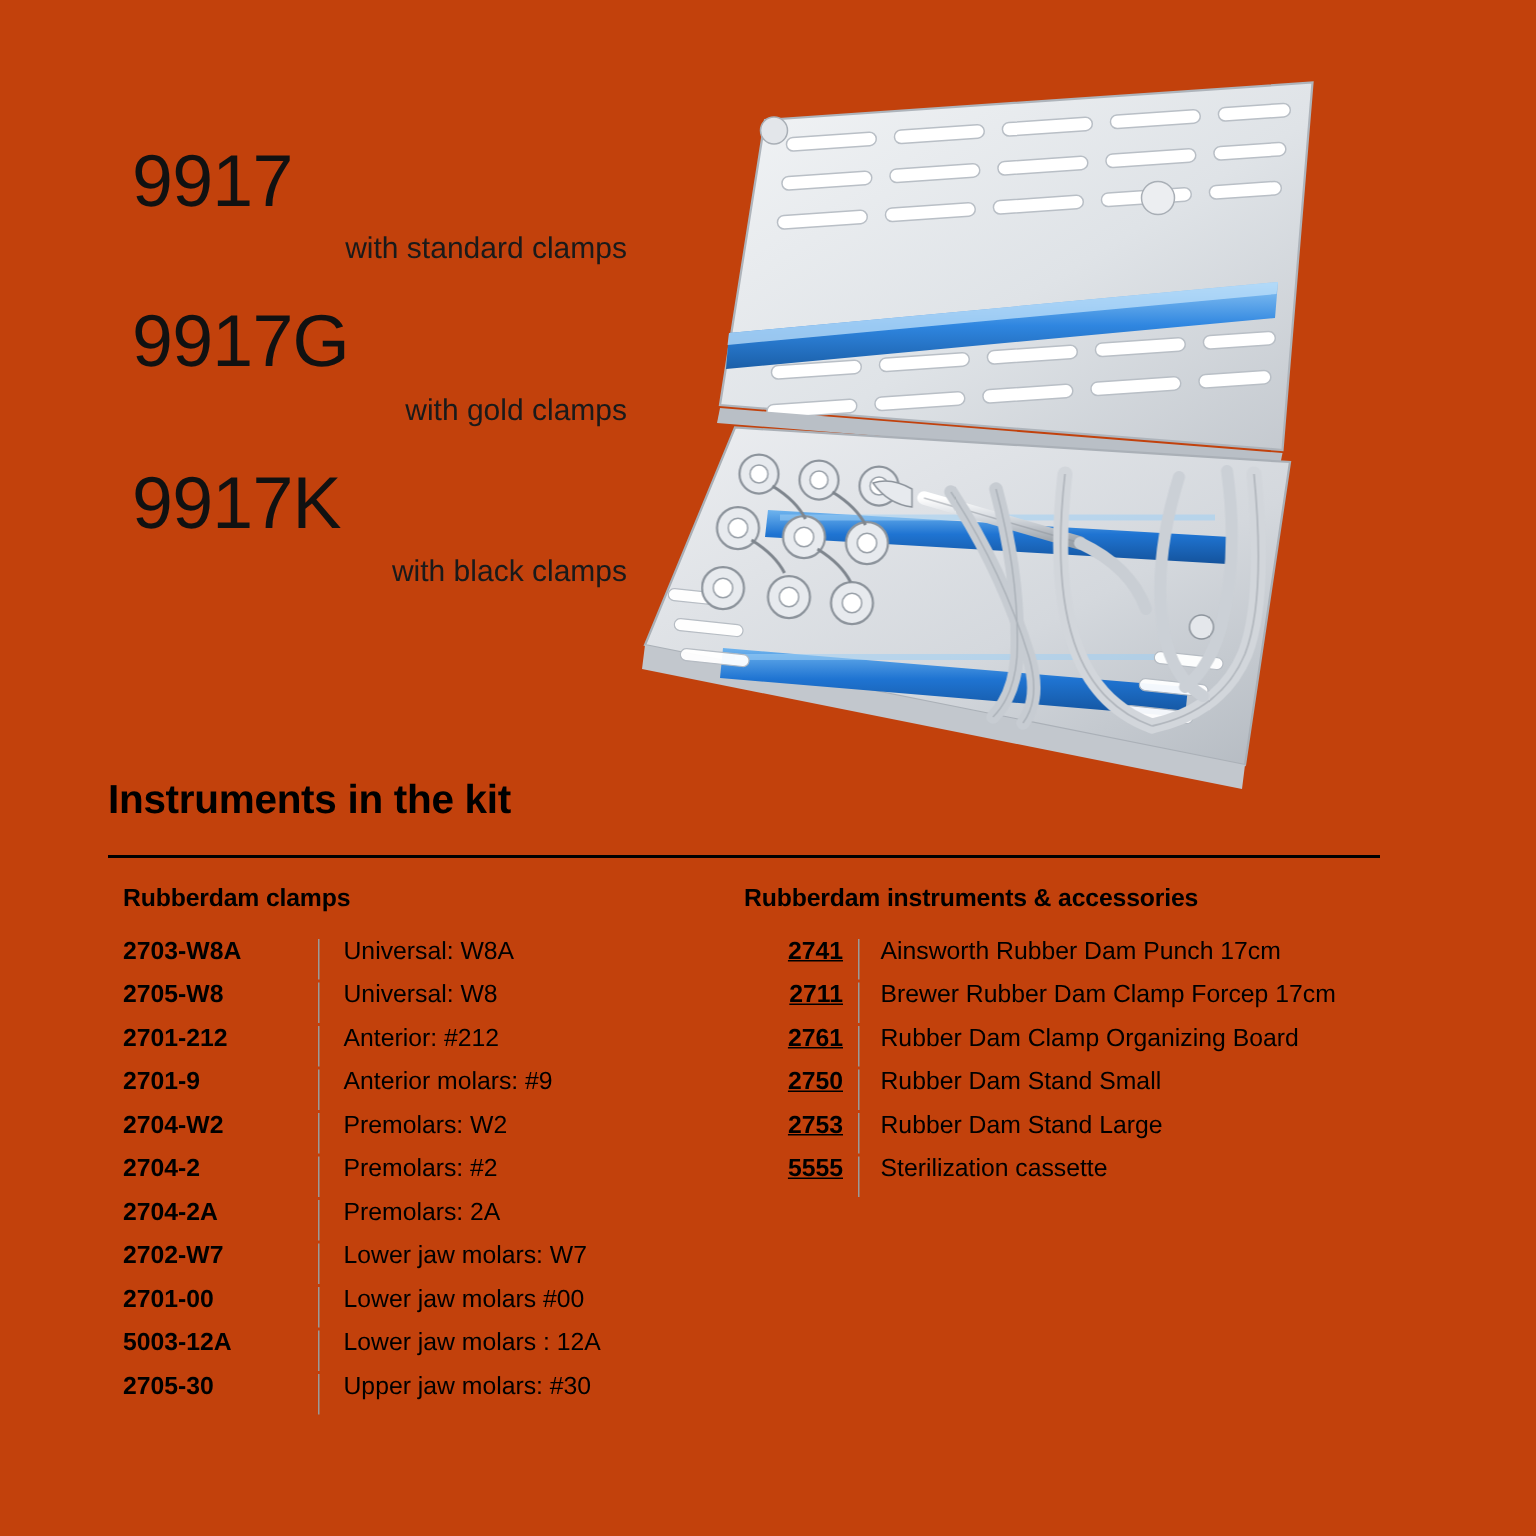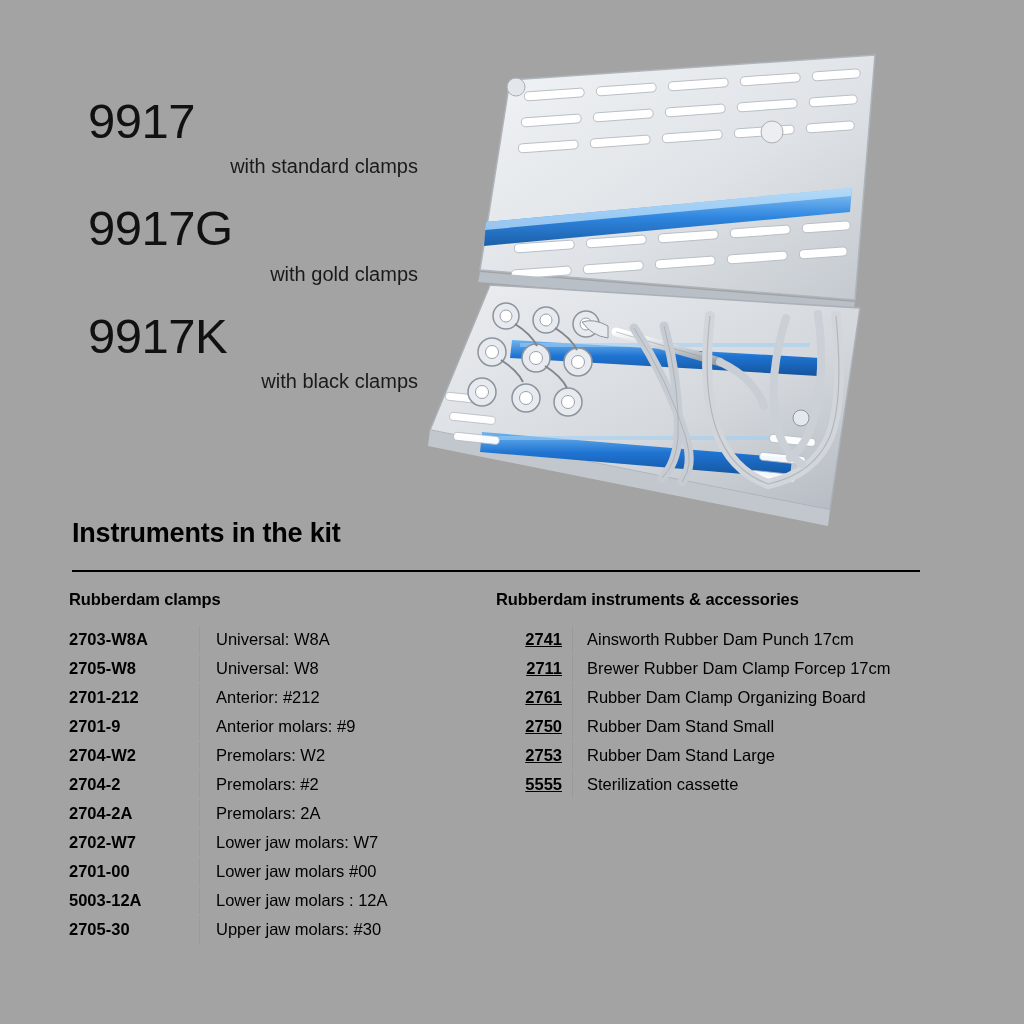--- a/index.html
+++ b/index.html
@@ -7,21 +7,21 @@
     margin: 0; padding: 0;
     width: 1024px; height: 1024px;
     background: #ffffff;
     font-family: "Liberation Sans", sans-serif;
     color: #000000;
     overflow: hidden;
   }
   .page {
     position: relative;
     width: 1024px; height: 1024px;
-    background: #a3a3a3;
+    background: #c2410c;
   }
 
   
   .variants {
     position: absolute;
     left: 88px;
     top: 96px;
     width: 330px;
   }
   .variant { margin-bottom: 24px; }
@@ -65,39 +65,39 @@
     left: 72px;
     top: 570px;
     width: 848px;
     height: 2px;
     background: #000000;
   }
 
   
   .col-left {
     position: absolute;
-    left: 69px;
+    left: 82px;
     top: 590px;
     width: 400px;
   }
   .col-right {
     position: absolute;
     left: 496px;
     top: 590px;
     width: 470px;
   }
   .col-head {
     font-size: 16.5px;
     font-weight: bold;
     margin-bottom: 16px;
     letter-spacing: -0.1px;
   }
   .row {
     display: flex;
-    align-items: center;
+    align-items: flex-start;
     height: 29px;
   }
   .row .code {
     font-size: 16.5px;
     font-weight: bold;
     white-space: nowrap;
   }
   .row .desc {
     font-size: 16.5px;
     font-weight: 400;

